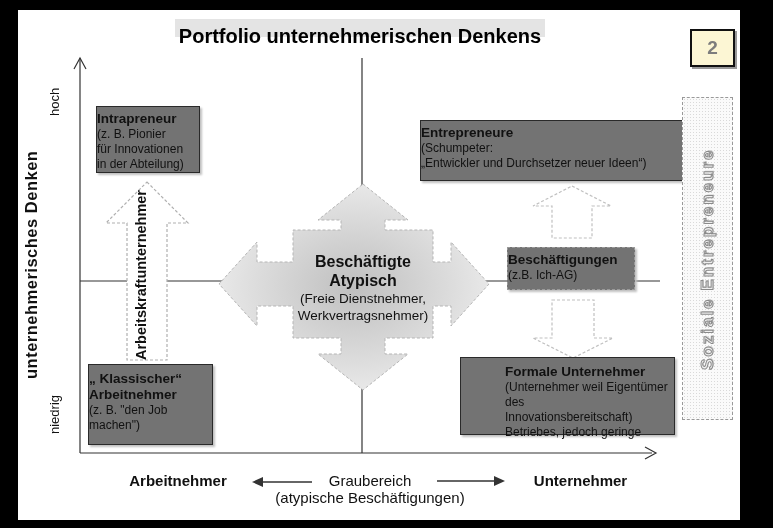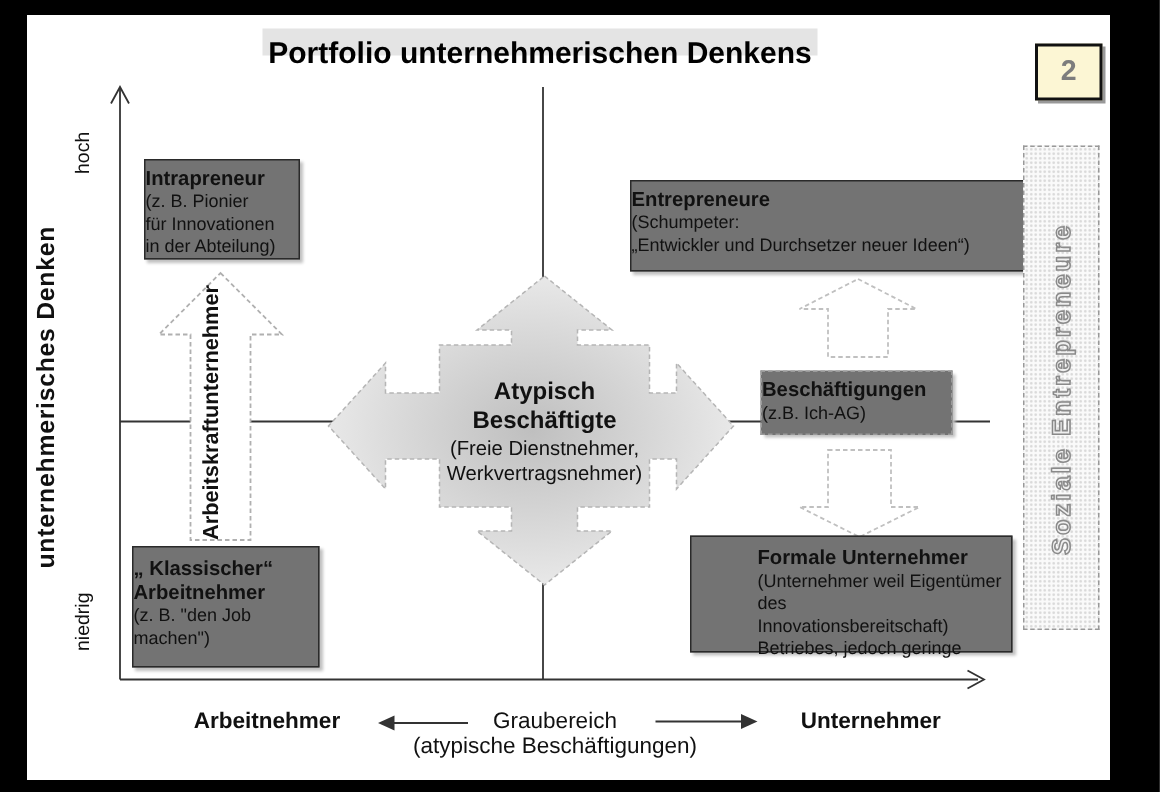--- a/index.html
+++ b/index.html
@@ -124,22 +124,22 @@
   </div>
 
   <div class="abs qbox box-klassischer">
     <div class="h">„ Klassischer“</div>
     <div class="h">Arbeitnehmer</div>
     <div class="l">(z. B. "den Job</div>
     <div class="l">machen")</div>
   </div>
 
   <div class="abs cross-text">
+    <div class="h">Beschäftigte</div>
     <div class="h">Atypisch</div>
-    <div class="h">Beschäftigte</div>
     <div class="l">(Freie Dienstnehmer,</div>
     <div class="l">Werkvertragsnehmer)</div>
   </div>
 
   <div class="abs banner">
     <div class="vtext">Soziale Entrepreneure</div>
   </div>
 
   <div class="abs xlab b" style="left:108px;width:140px;">Arbeitnehmer</div>
   <div class="abs xlab" style="left:315px;width:110px;">Graubereich</div>

